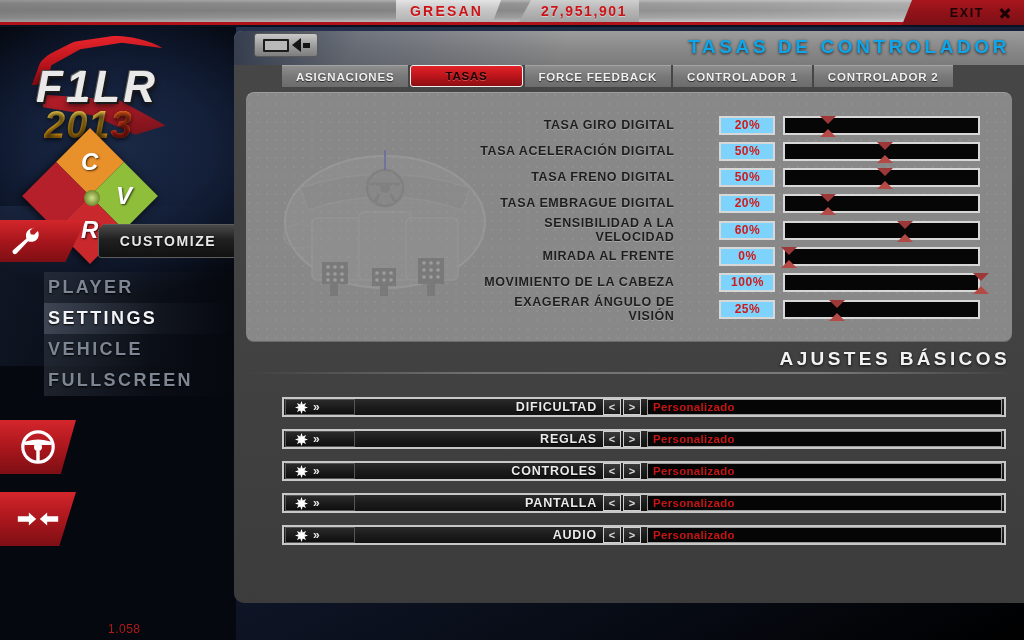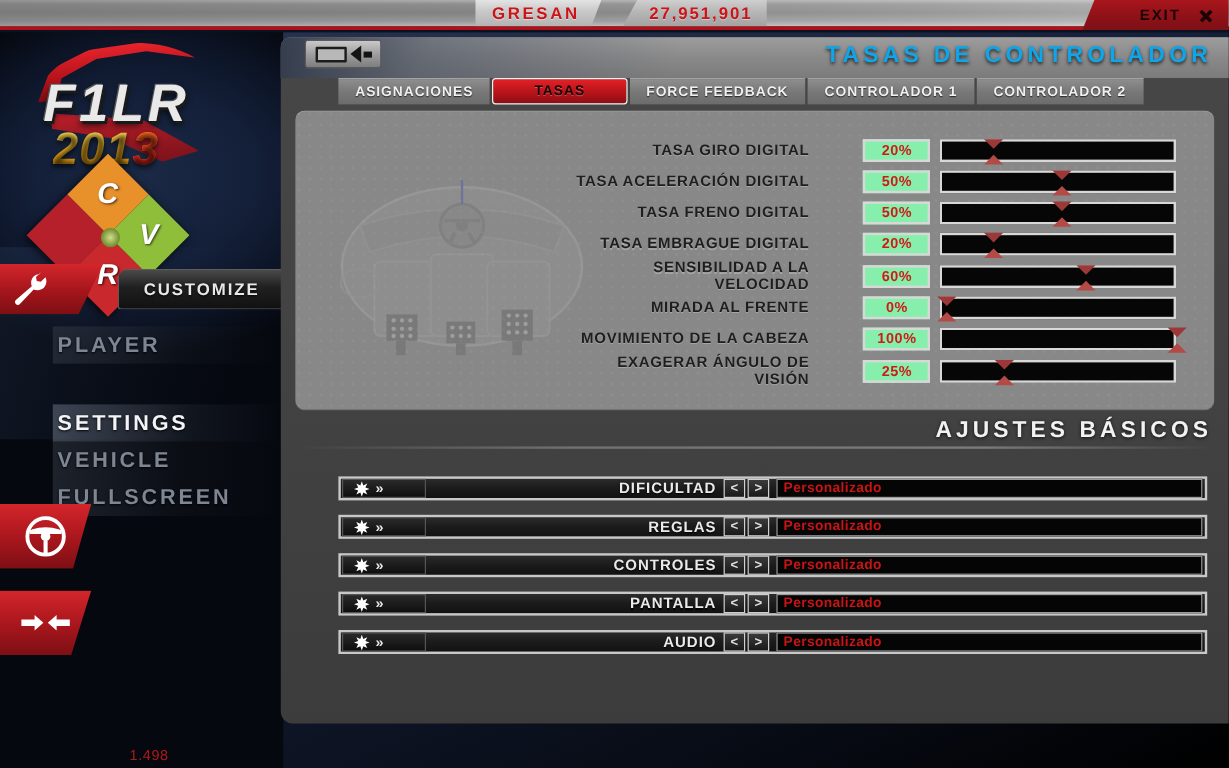--- a/index.html
+++ b/index.html
@@ -152,21 +152,21 @@
 
   .menu{ position:absolute; left:44px; top:272px; width:192px; }
   .menu-item{
     height:31px; display:flex; align-items:center; padding-left:4px;
     font-size:18px; font-weight:bold; letter-spacing:2.4px;
     color:#7e8694; text-shadow:0 1px 2px #000;
     background: linear-gradient(90deg, rgba(60,66,78,.45) 0%, rgba(30,34,42,.22) 55%, rgba(0,0,0,0) 100%);
     text-align: right;
   }
   .menu-item.active{ color:#f2f4f8;
-    background: linear-gradient(90deg, rgba(96,104,120,.6) 0%, rgba(44,50,62,.3) 60%, rgba(0,0,0,0) 100%); margin-top: 34px; }
+    background: linear-gradient(90deg, rgba(96,104,120,.6) 0%, rgba(44,50,62,.3) 60%, rgba(0,0,0,0) 100%); }
 
   .side-btn{
     position:absolute; left:0; width:76px; height:54px;
     background: linear-gradient(180deg,#d3262c 0%,#ab171d 50%,#7d0f14 100%);
     clip-path: polygon(0 0, 100% 0, 80% 100%, 0 100%);
     display:flex; align-items:center; justify-content:center;
   }
   .side-btn.b1{ top:420px; }
   .side-btn.b2{ top:492px; clip-path: polygon(0 0, 100% 0, 78% 100%, 0 100%); }
   .version{
@@ -233,21 +233,21 @@
 
   .rate-row{
     position:absolute; height:20px; display:flex; align-items:center; left:480px; width:500px;
   }
   .rate-label{
     width:210px; text-align:right; padding-right:8px;
     font-size:12.5px; font-weight:bold; letter-spacing:.6px; color:#1e1e1e;
     text-shadow:0 1px 0 rgba(255,255,255,.25);
   }
   .rate-value{
-    width:58px; height:19px; background:#86efac; border:2px solid #d8d8d8;
+    width:58px; height:19px; background:#7dd3fc; border:2px solid #d8d8d8;
     display:flex; align-items:center; justify-content:center;
     color:#d01a1a; font-size:12px; font-weight:bold; letter-spacing:.5px;margin-left:37px;
   }
   .rate-slider{
     margin-left:8px; width:204px; height:19px; background:#060606;
     border:2px solid #d8d8d8; position:relative;
   }
   .marker{ position:absolute; top:-2px; width:16px; height:21px; transform:translateX(-8px); }
   .marker:before, .marker:after{
     content:""; position:absolute; left:0; width:0; height:0;
@@ -374,21 +374,21 @@
       <path d="M20 24 V35" stroke="#fff" stroke-width="3.6"></path>
       <path d="M8 14 Q20 10 32 14 L31 18 Q20 14.5 9 18 Z" fill="#fff"></path>
     </svg>
   </div>
   <div class="side-btn b2">
     <svg width="44" height="22" viewBox="0 0 48 22">
       <path d="M2 8 H14 V4 L22 11 L14 18 V14 H2 Z" fill="#fff"></path>
       <path d="M46 8 H34 V4 L26 11 L34 18 V14 H46 Z" fill="#fff"></path>
     </svg>
   </div>
-  <div class="version">1.498</div>
+  <div class="version">1.058</div>
 
   <div class="panel"></div>
   <div class="panel-head"></div>
 
   <div class="back-btn">
     <span class="back-rect"></span>
     <span class="back-arrow"></span>
     <span class="back-arrow-stem"></span>
   </div>
   <div class="panel-title">TASAS DE CONTROLADOR</div>

